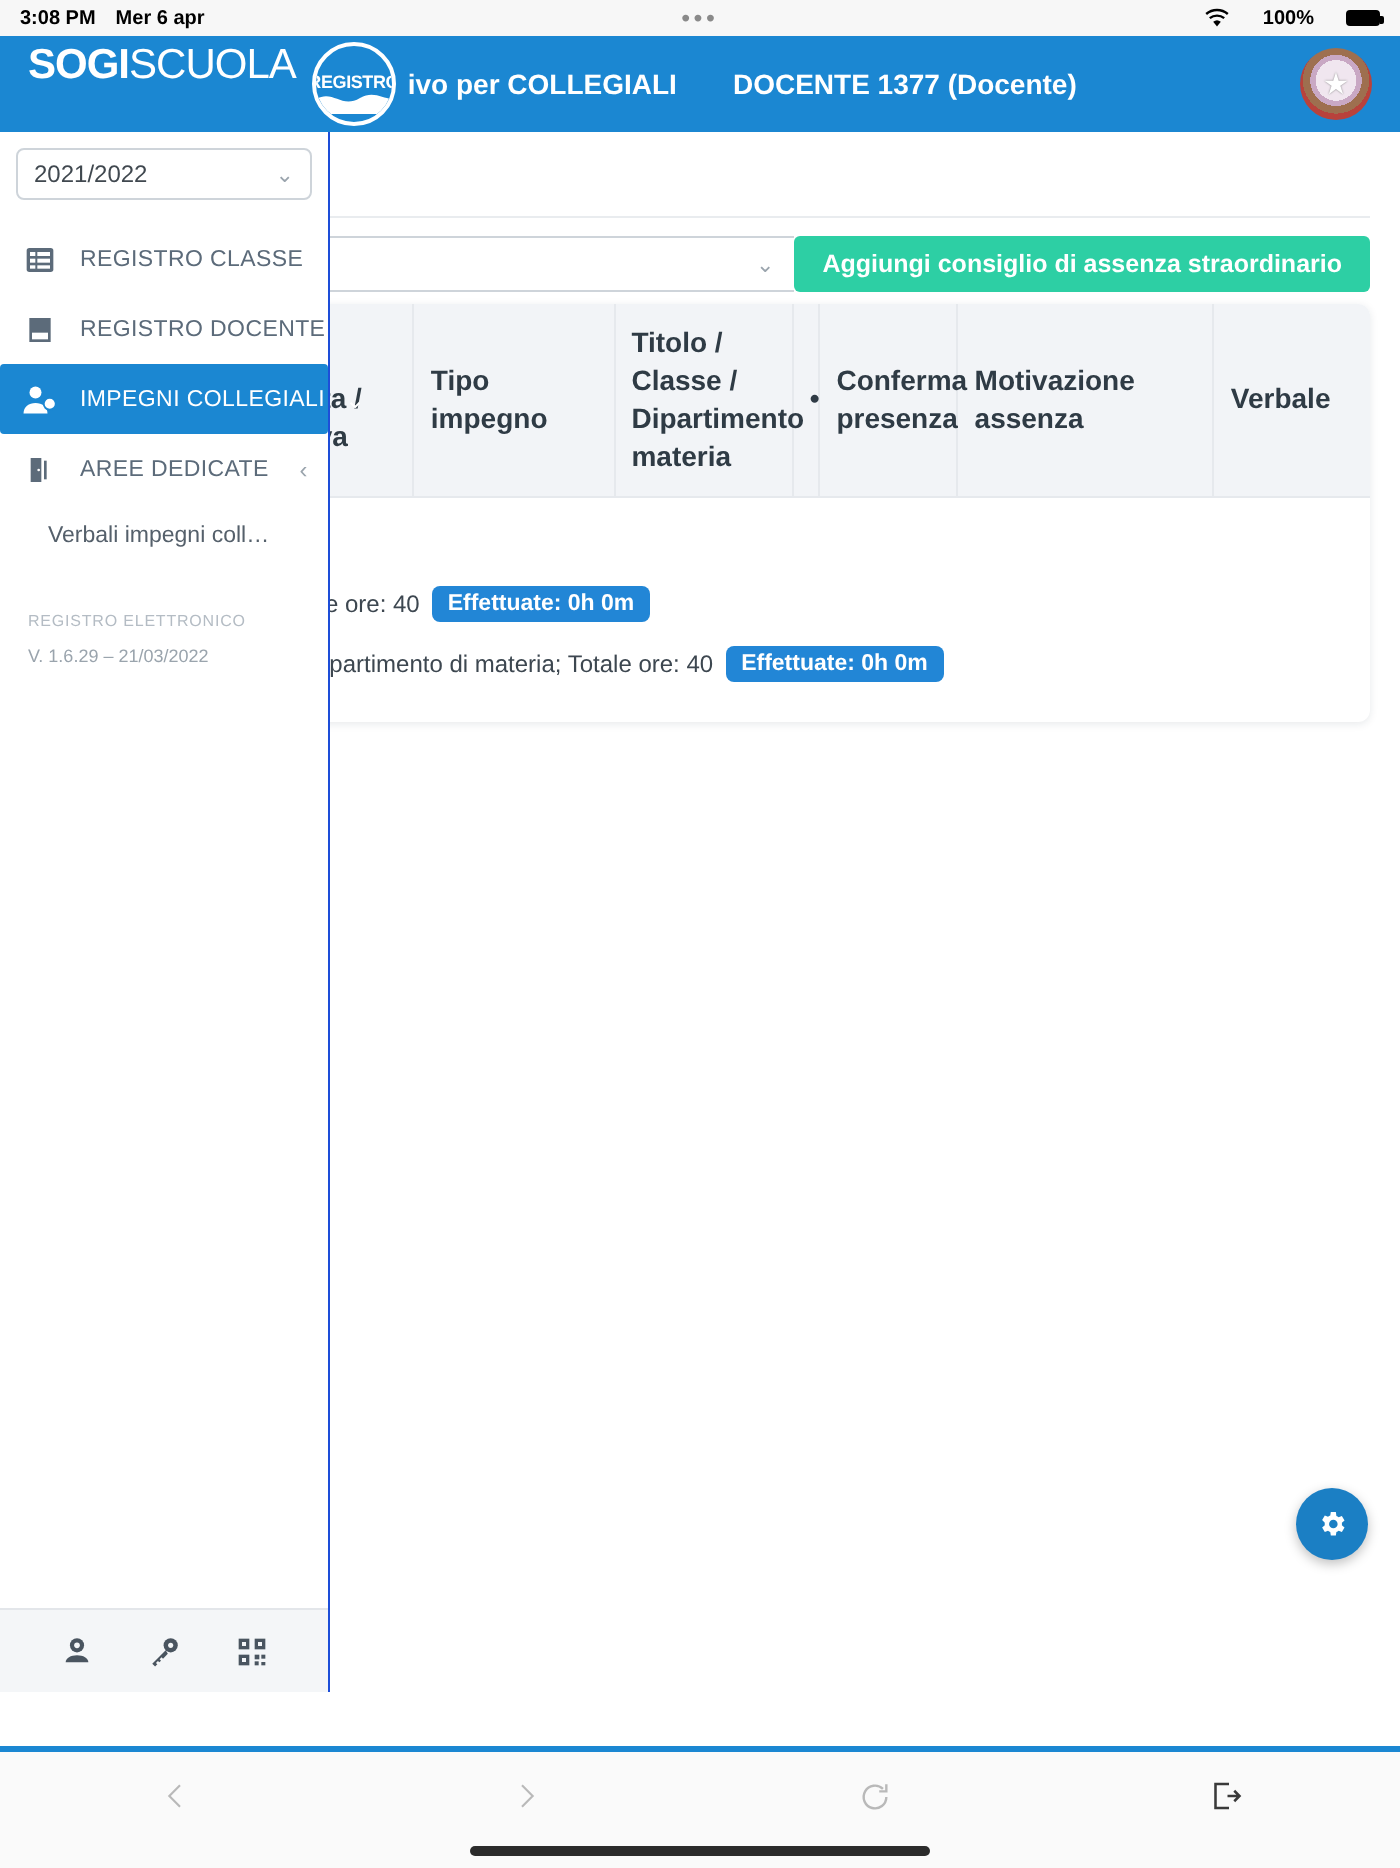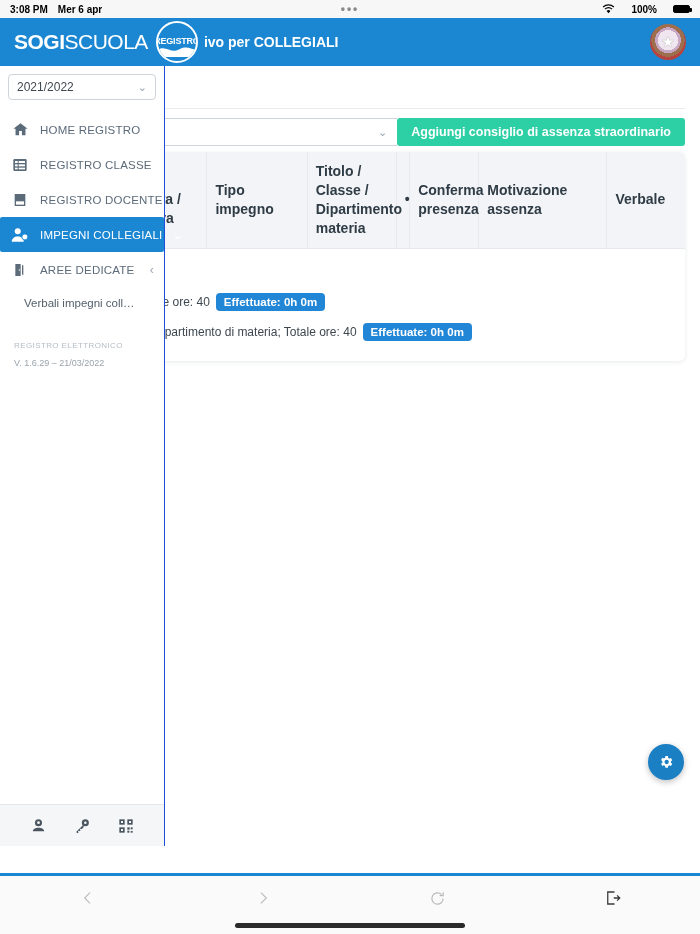--- a/index.html
+++ b/index.html
@@ -39,21 +39,21 @@
     width:2px; height:4px; background:#000; border-radius:0 1px 1px 0;
   }
 
   
   .appbar {
     position: absolute; top: 18px; left: 0; width: 700px; height: 48px;
     background: #1b87d2;
     display: flex; align-items: center; padding: 0 14px;
     overflow: hidden;
   }
-  .logo { display:flex; align-items:center; gap:8px; flex:none; }
+  .logo { display:flex; align-items:flex-start; gap:8px; flex:none; }
   .logo-text { font-size: 21px; color:#fff; letter-spacing:-0.5px; white-space:nowrap;}
   .logo-text b { font-weight: 800; }
   .logo-text span { font-weight: 300; }
   .logo-badge {
     width: 42px; height: 42px; border-radius: 50%;
     border: 2px solid #ffffff; position: relative; overflow: hidden;
     display:flex; flex-direction:column; align-items:center; justify-content:center;
     flex:none;
   }
   .logo-badge .lb-word {
@@ -223,20 +223,21 @@
         <b>SOGI</b><span>SCUOLA</span>
       </div>
       <div class="logo-badge">
         <div class="lb-word">REGISTRO</div>
         <svg class="lb-wave" viewBox="0 0 46 14">
           <path d="M0 8 C10 0, 14 12, 24 6 C33 1, 38 10, 46 5 L46 14 L0 14 Z" fill="#fff"></path>
         </svg>
       </div>
     </div>
     <div class="appbar-sub">ivo per COLLEGIALI</div>
+    <div class="appbar-user">DOCENTE 1377 (Docente)</div>
     <div class="emblem"></div>
   </div>
 
   <div class="content">
     <div class="page-title">li</div>
     <div class="divider"></div>
 
     <div class="toolbar-row">
       <div class="cls-select">
         <span>SSE</span>
@@ -290,28 +291,20 @@
     </div>
   </div>
 
   <div class="sidebar">
     <div class="year-select">
       <span>2021/2022</span>
       <span class="caret">⌄</span>
     </div>
 
     <div class="nav">
-      <div class="nav-item">
-        <span class="ic">
-          <svg width="17" height="17" viewBox="0 0 24 24">
-              <path fill="currentColor" d="M12 3 2 11h3v9h5v-6h4v6h5v-9h3L12 3z"></path>
-            </svg>
-        </span>
-        <span>HOME REGISTRO</span>
-      </div>
 
       <div class="nav-item">
         <span class="ic">
           <svg width="16" height="16" viewBox="0 0 24 24">
               <rect x="2" y="3" width="20" height="18" rx="2" fill="currentColor"></rect>
               <rect x="4.5" y="6" width="4" height="3" fill="#fff"></rect>
               <rect x="10" y="6" width="9.5" height="3" fill="#fff"></rect>
               <rect x="4.5" y="11" width="4" height="3" fill="#fff"></rect>
               <rect x="10" y="11" width="9.5" height="3" fill="#fff"></rect>
               <rect x="4.5" y="16" width="4" height="2.5" fill="#fff"></rect>

